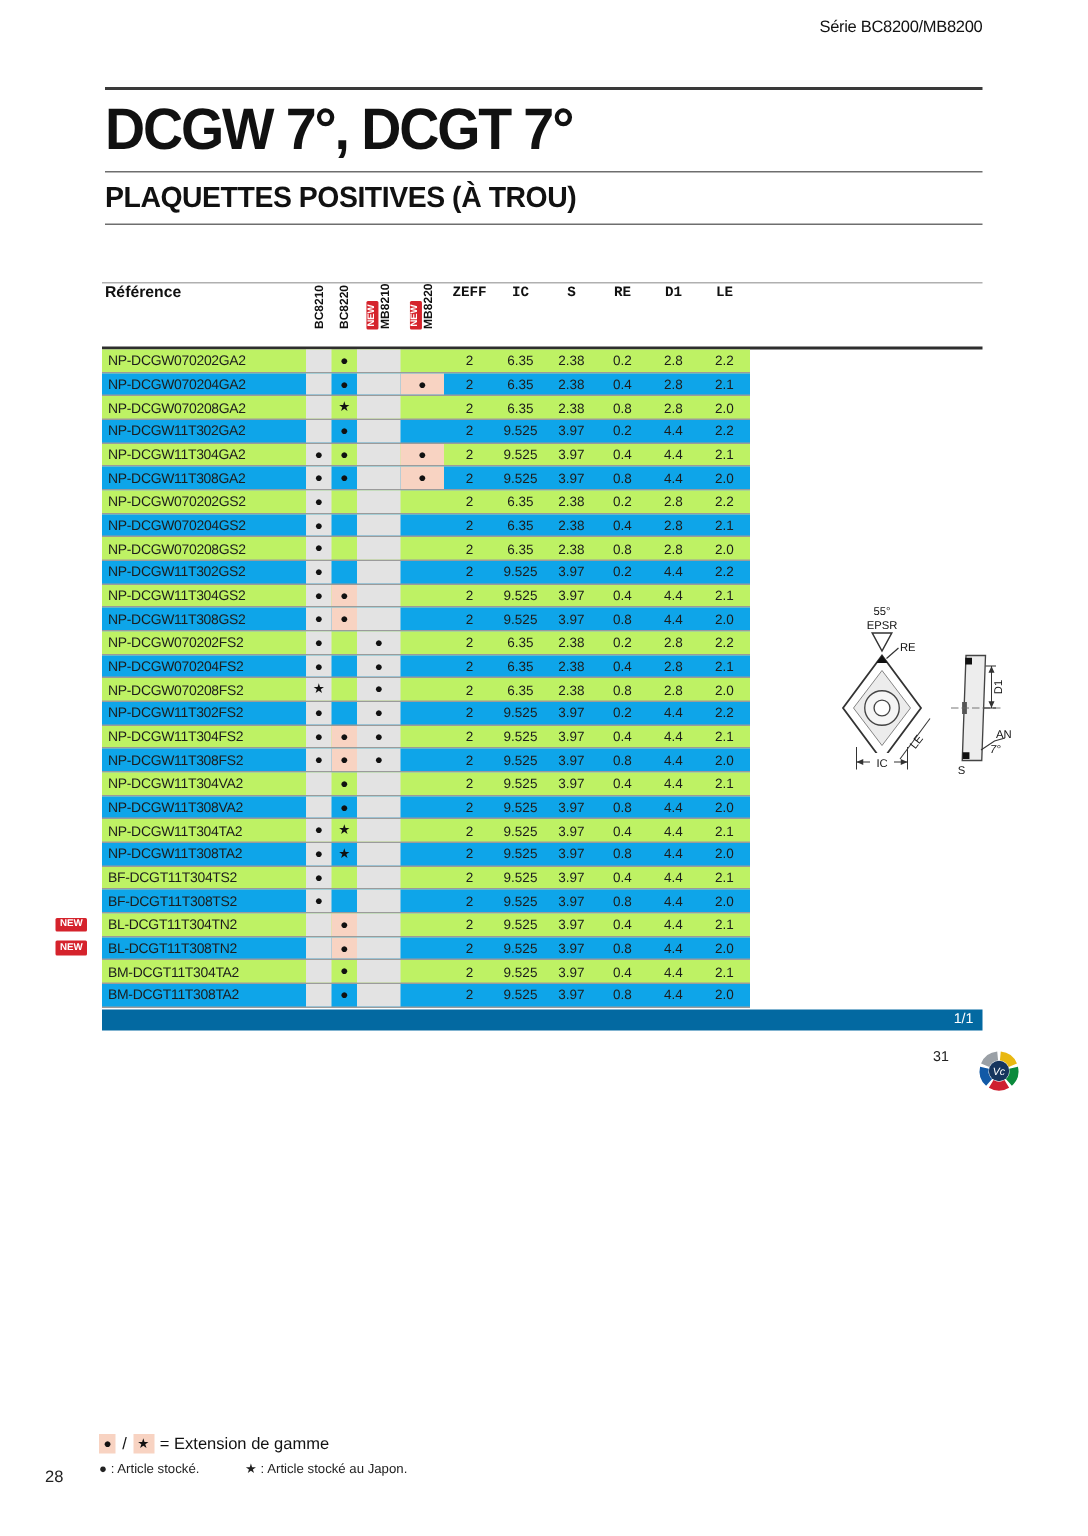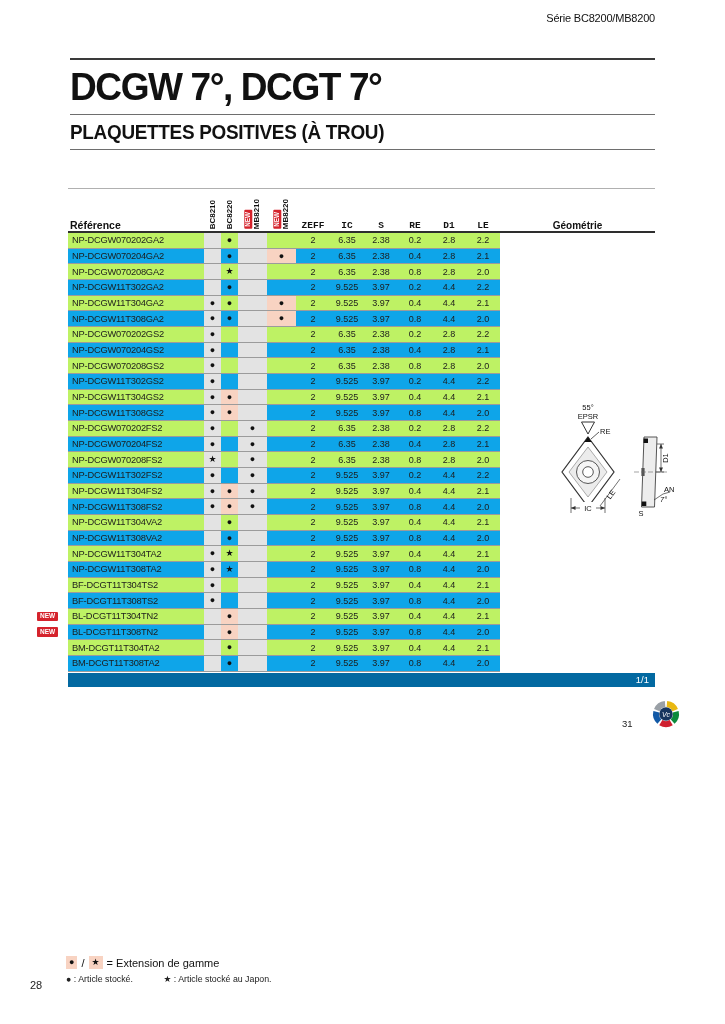--- a/index.html
+++ b/index.html
@@ -11,21 +11,21 @@
   .title-block{position:absolute;left:70px;top:58px;width:585px;}
   .rule{height:1px;background:#6e6e6e;}
   .rule-heavy{height:2px;background:#3a3a3a;}
   .title-block h1{margin:7px 0 6px 0;font-size:39px;font-weight:800;letter-spacing:-1.5px;
                   transform:scaleX(.95);transform-origin:left;line-height:1.05;}
   .title-block h2{margin:6px 0 5px 0;font-size:19.5px;font-weight:700;letter-spacing:-0.3px;
                   transform:scaleX(.97);transform-origin:left;}
 
   .table-block{position:absolute;left:68px;top:188px;width:587px;}
   .thead{display:flex;height:45px;border-top:1px solid #b0b0b0;border-bottom:2px solid #2e2e2e;
-         align-items:flex-end;box-sizing:border-box;}
+         align-items:flex-start;box-sizing:border-box;}
   .h-ref{width:136px;display:flex;align-items:center;font-weight:bold;font-size:10.5px;padding-left:2px;box-sizing:border-box;}
   .h-grades{display:flex;}
   .h-grade{display:flex;justify-content:center;align-items:flex-end;gap:1px;padding-bottom:2px;box-sizing:border-box;}
   .h-grade.narrow{width:17px;}
   .h-grade.wide{width:29px;}
   .vlabel{writing-mode:vertical-rl;transform:rotate(180deg);font-size:8px;font-weight:bold;line-height:1;}
   .vnew{writing-mode:vertical-rl;transform:rotate(180deg);background:#d5232c;color:#fff;
         font-size:6.3px;font-weight:bold;line-height:1;padding:2px 1px;border-radius:1px;}
   .h-dims{display:flex;}
   .h-dim{width:34px;display:flex;align-items:center;justify-content:center;font-weight:bold;font-size:9.5px;font-family:Liberation Mono, monospace;}
@@ -46,21 +46,21 @@
              font-size:6.5px;font-weight:bold;padding:1.5px 3px;line-height:1;border-radius:1px;}
 
   .pagination-bar{width:587px;height:14px;background:#0369a1;color:#fff;font-size:9.5px;
                   display:flex;align-items:center;justify-content:flex-end;
                   padding-right:6px;box-sizing:border-box;margin-top:1px;}
 
   .diagram{position:absolute;left:476px;top:212px;width:140px;height:120px;}
   .dt{font-size:7.5px;fill:#111;font-family:"Liberation Sans", sans-serif;}
   .dti{font-style:italic;}
 
-  .footer-logo{position:absolute;left:622px;top:699px;display:flex;align-items:flex-end;gap:18px;}
+  .footer-logo{position:absolute;left:622px;top:699px;display:flex;align-items:flex-start;gap:18px;}
   .footer-number{font-size:9.5px;color:#222;}
 
   .legend{position:absolute;left:66px;top:956px;}
   .legend-line1{font-size:11px;display:flex;align-items:center;gap:4px;color:#111;}
   .sw{background:#f8d3c2;font-size:9px;padding:2px 3px;line-height:1;}
   .legend-line2{font-size:8.8px;margin-top:5px;color:#222;}
   .legend-line2 .l2-star{margin-left:28px;}
   .page-number{position:absolute;left:30px;top:979px;font-size:11px;color:#222;}
 </style>
 </head>
@@ -98,21 +98,20 @@
           </div>
         </div>
       <div id="dim-headers" class="h-dims">
           <div class="h-dim">ZEFF</div>
           <div class="h-dim">IC</div>
           <div class="h-dim">S</div>
           <div class="h-dim">RE</div>
           <div class="h-dim">D1</div>
           <div class="h-dim">LE</div>
         </div>
-      <div class="h-geo">Géométrie</div>
     </div>
 
     <div id="table-body">
         <div class="row stripe">
           <div class="cell-ref">NP-DCGW070202GA2</div>
           <div class="cell-dot band"></div>
           <div class="cell-dot">
             <span class="mark">●</span>
           </div>
           <div class="cell-dot wide band"></div>

